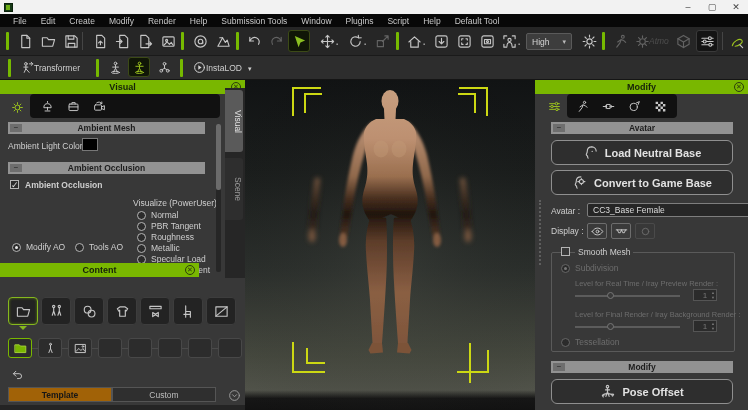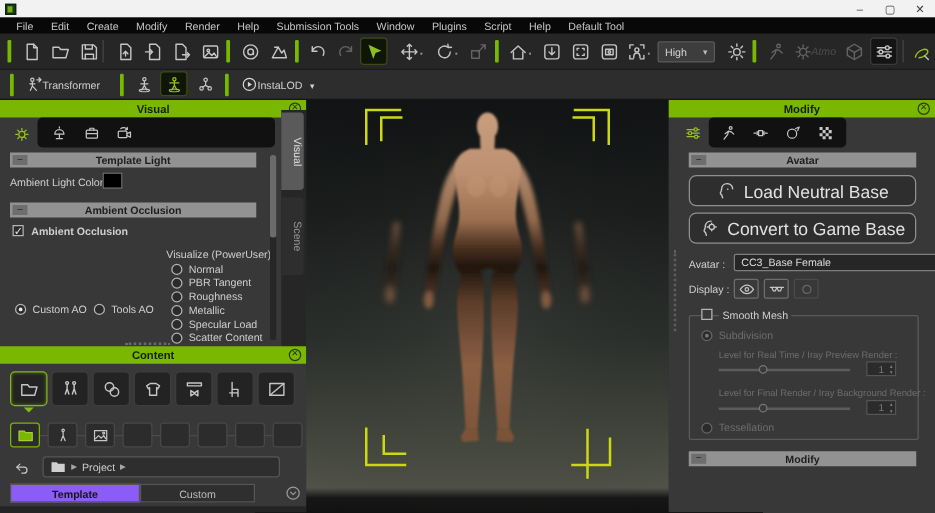--- a/index.html
+++ b/index.html
@@ -65,26 +65,26 @@
   
   .big-slot { position:absolute; width:30px; height:28px; background:#232323; border:1px solid #3d3d3d; border-radius:4px; display:flex; align-items:center; justify-content:center; }
   .big-slot.on { border-color:#86b81e; box-shadow:0 0 3px #5d7f15 inset; }
   .notch { position:absolute; width:0; height:0; border-left:4px solid transparent; border-right:4px solid transparent; border-top:4px solid #86b81e; }
   .sm-slot { position:absolute; width:24px; height:20px; background:#2c2c2c; border:1px solid #484848; border-radius:3px; display:flex; align-items:center; justify-content:center; }
   .sm-slot.on { border-color:#79b700; }
   .slot-line { position:absolute; height:1px; background:#4a4a4a; }
   .crumb-box { position:absolute; height:17px; border:1px solid #565656; border-radius:3px; background:#2e2e2e; display:flex; align-items:center; padding:0 5px; }
   .crumb-sep { font-size:6px; color:#a5a5a5; margin:0 4px; }
   .ctab { position:absolute; height:15px; display:flex; align-items:center; justify-content:center; font-size:8.5px; border:1px solid #555; }
-  .ctab.on { background:#8b5cf6; color:#161616; font-weight:bold; }
+  .ctab.on { background:#a16207; color:#161616; font-weight:bold; }
   .ctab.off { background:#2f2f2f; color:#bdbdbd; }
 
   
   .mbtn { position:absolute; background:#2e2e2e; border:1px solid #8f8f8f; border-radius:6px; display:flex; align-items:center; justify-content:center; gap:7px; }
-  .mbtn .bt { font-size:14px; color:#e2e2e2; }
+  .mbtn .bt { font-size:11px; color:#e2e2e2;font-weight:bold; }
   .field { position:absolute; height:14px; background:#262626; border:1px solid #7d7d7d; border-radius:2px; font-size:8.5px; color:#dcdcdc; padding:0 5px; font-family:"Liberation Sans","DejaVu Sans",sans-serif; }
   .disp-btn { position:absolute; width:20px; height:16px; background:#3a3a3a; border:1px solid #6d6d6d; border-radius:2px; display:flex; align-items:center; justify-content:center; }
   .groupbox { position:absolute; border:1px solid #5a5a5a; border-radius:2px; }
   .slider-track { position:absolute; height:2px; background:#5c5c5c; }
   .slider-knob { position:absolute; width:7px; height:7px; border-radius:50%; background:#3a3a3a; border:1px solid #777; }
   .spin { position:absolute; width:24px; height:12px; background:#2b2b2b; border:1px solid #555; font-size:8px; color:#777; display:flex; align-items:center; justify-content:center; }
   .spin .arrows { position:absolute; right:1px; top:0; font-size:4px; line-height:5px; color:#777; }
   .drag-dots { position:absolute; border-left:2px dotted #5e5e5e; }
   .tab-ico-bar { position:absolute; background:#111; border-radius:4px; }
 </style>
@@ -369,21 +369,21 @@
         <svg class="ismall" viewBox="0 0 16 16">
           <rect x="2" y="6" width="8.5" height="6.5" rx="1"></rect>
           <path d="M10.5 8.5L14 7v5l-3.5-1.5"></path>
           <path d="M4.5 3.5c2-1.6 5-1.2 6.2.8"></path>
           <path d="M10.8 2.4l.2 2-2 .3"></path>
         </svg>
       </div>
 
     <div class="sect-bar" style="left:8px; top:42px; width:197px">
       <span class="sect-minus">−</span>
-      <span class="st">Template Light</span>
+      <span class="st">Ambient Mesh</span>
     </div>
     <span class="lbl" style="left:8px; top:61px">Ambient Light Color :</span>
     <div style="position:absolute; left:82px; top:58px; width:16px; height:13px; background:#000; border:1px solid #777"></div>
 
     <div class="sect-bar" style="left:8px; top:82px; width:197px">
       <span class="sect-minus">−</span>
       <span class="st">Ambient Occlusion</span>
     </div>
     <span class="cb" style="left:10px; top:100px">✓</span>
     <span class="lbl" style="left:25px; top:100px; font-weight:bold">Ambient Occlusion</span>
@@ -396,35 +396,35 @@
     <span class="radio" style="left:137px; top:153px"></span>
     <span class="lbl" style="left:151px; top:152px">Roughness</span>
     <span class="radio" style="left:137px; top:164px"></span>
     <span class="lbl" style="left:151px; top:163px">Metallic</span>
     <span class="radio" style="left:137px; top:175px"></span>
     <span class="lbl" style="left:151px; top:174px">Specular Load</span>
     <span class="radio" style="left:137px; top:186px"></span>
     <span class="lbl" style="left:151px; top:185px">Scatter Content</span>
 
     <span class="radio sel" style="left:12px; top:163px"></span>
-    <span class="lbl" style="left:26px; top:162px">Custom AO</span>
+    <span class="lbl" style="left:26px; top:162px">Modify AO</span>
     <span class="radio" style="left:75px; top:163px"></span>
     <span class="lbl" style="left:89px; top:162px">Tools AO</span>
 
     <div class="scrollbar" style="left:216px; top:44px; height:148px">
       <div class="scroll-thumb" style="top:0; height:66px"></div>
     </div>
     <div class="gripper" style="left:100px; top:194px"></div>
 
     <div class="tab-strip" style="left:225px; top:8px; height:190px">
       <div class="vtab" style="top:2px; height:62px; background:#5a5a5a; color:#e0e0e0">Visual</div>
       <div class="vtab" style="top:70px; height:62px; background:#2e2e2e; color:#9a9a9a">Scene</div>
     </div>
 
-    <div class="panel-hdr" style="left:0; top:197px; width:245px">
+    <div class="panel-hdr" style="left:0; top:183px; width:199px">
       <span class="ttl">Content</span>
       <span class="panel-close">✕</span>
     </div>
 
     <div class="big-slot on" style="left:8px; top:217px">
         <svg class="i" viewBox="0 0 16 16">
           <path d="M1.5 4h5l1.5 2h6.5l-2 7h-11z"></path>
         </svg>
       </div>
     <div class="notch" style="left:19px; top:246px"></div>
@@ -489,31 +489,23 @@
     <div class="sm-slot" style="left:158px; top:258px"></div>
     <div class="sm-slot" style="left:188px; top:258px"></div>
     <div class="sm-slot" style="left:218px; top:258px"></div>
 
     <div class="ib2" style="left:6px; top:284px">
         <svg class="ismall" viewBox="0 0 16 16">
           <path d="M6 4L3 7l3 3"></path>
           <path d="M3 7h7a3 3 0 0 1 0 6H8"></path>
         </svg>
       </div>
-    <div class="crumb-box" style="left:34px; top:285px; width:190px">
-      <svg class="ismall" viewBox="0 0 16 16">
-          <path d="M1.5 3.5h5L8 5h6.5V13h-13z" fill="#cfcfcf" stroke="none"></path>
-        </svg>
-      <span class="crumb-sep">▶</span>
-      <span class="lbl" style="position:static">Project</span>
-      <span class="crumb-sep">▶</span>
-    </div>
 
     <div class="ctab on" style="left:8px; top:307px; width:104px">Template</div>
-    <div class="ctab off" style="left:112px; top:307px; width:92px">Custom</div>
+    <div class="ctab off" style="left:112px; top:307px; width:104px">Custom</div>
     <div style="position:absolute; left:228px; top:308px"><svg class="ismall" viewBox="0 0 16 16" style="stroke:#9a9a9a">
           <circle cx="8" cy="8" r="6"></circle>
           <path d="M5.5 7l2.5 2.5L10.5 7"></path>
         </svg></div>
     <div style="position:absolute; left:0; top:325px; width:245px; height:5px; background:#242424"></div>
   </div>
 
   <div class="viewport">
     <svg width="290" height="330" viewBox="0 0 290 330">
       <defs>
@@ -689,15 +681,24 @@
       <span class="arrows">▲<br>▼</span>
     </div>
 
     <span class="radio dis" style="left:26px; top:258px"></span>
     <span class="lbl dis" style="left:40px; top:257px">Tessellation</span>
 
     <div class="sect-bar" style="left:16px; top:281px; width:182px">
       <span class="sect-minus">−</span>
       <span class="st">Modify</span>
     </div>
+    <div class="mbtn" style="left:16px; top:299px; width:182px; height:25px">
+      <svg class="i" viewBox="0 0 16 16">
+          <circle cx="8" cy="2.8" r="1.3"></circle>
+          <path d="M8 4.2v4M6.3 13.2L8 8.2l1.7 5M5.8 6.2h4.4"></path>
+          <path d="M3 12.5c0-1.2 2.2-2.2 5-2.2s5 1 5 2.2"></path>
+          <path d="M3.5 13.8L2.5 12l2-.3M12.5 10.8l2 .3-1 1.8"></path>
+        </svg>
+      <span class="bt">Pose Offset</span>
+    </div>
   </div>
 
 </div>
 
 </body></html>

